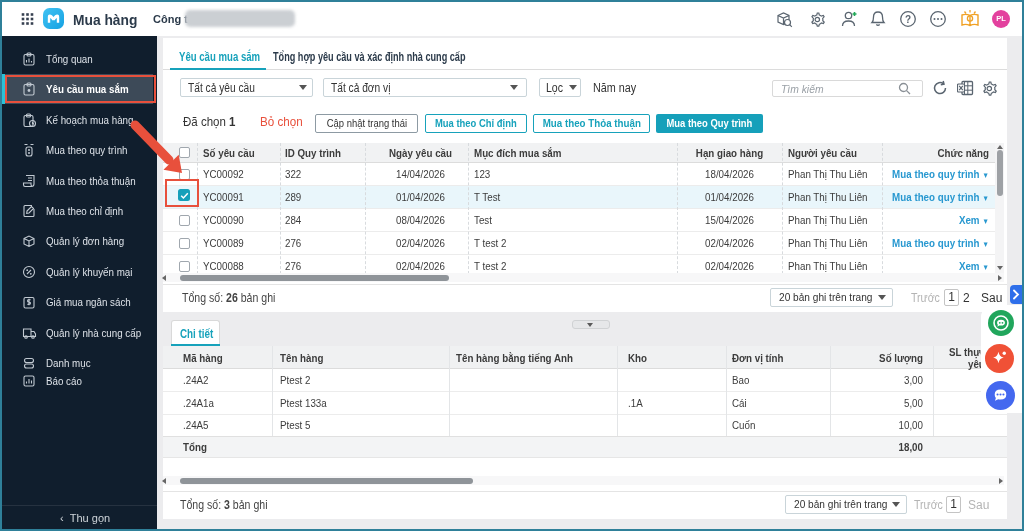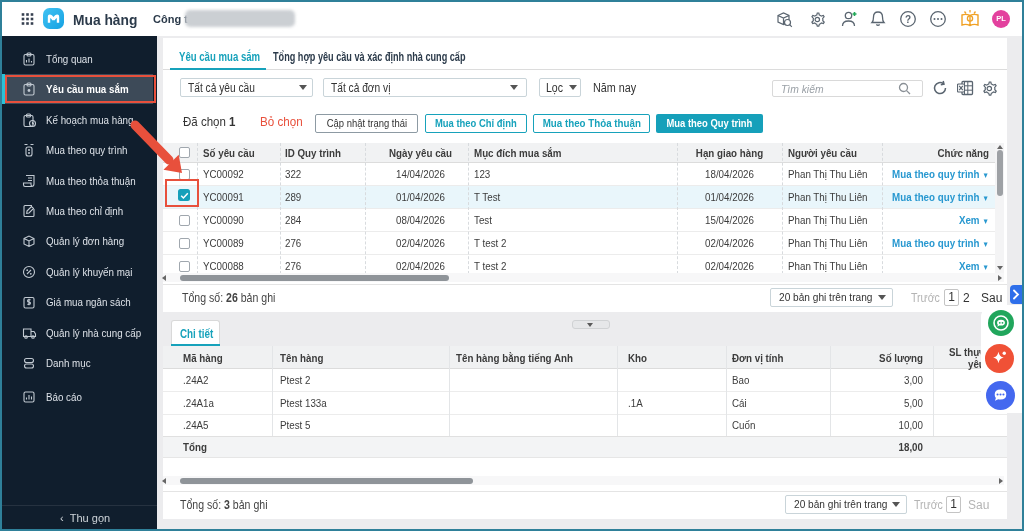--- a/index.html
+++ b/index.html
@@ -168,21 +168,21 @@
     </svg>
   <div class="txt">Quản lý nhà cung cấp</div>
 </div>
 <div class="sitem" style="top:348px;">
   <svg width="14" height="14" viewBox="0 0 14 14">
       <rect class="sic" x="2.5" y="2.5" width="9" height="4" rx="2"></rect>
       <rect class="sic" x="2.5" y="8" width="9" height="4" rx="2"></rect>
     </svg>
   <div class="txt">Danh mục</div>
 </div>
-<div class="sitem" style="top:382px;">
+<div class="sitem" style="top:366px;">
   <svg width="14" height="14" viewBox="0 0 14 14">
       <rect class="sic" x="2" y="2" width="10" height="10" rx="1.5"></rect>
       <path class="sic" d="M4.5 9.5 L4.5 7.5 M7 9.5 L7 5 M9.5 9.5 L9.5 6.5"></path>
     </svg>
   <div class="txt">Báo cáo</div>
 </div>
 <div class="abs" style="left:2px;top:505px;width:155px;height:1px;background:#263240;"></div>
 <div class="abs" style="left:60px;top:512px;font-size:11px;color:#cfd5da;">‹ &nbsp;Thu gọn</div>
 
 <div class="abs" style="left:163px;top:38px;width:844px;height:274px;background:#ffffff;"></div>

